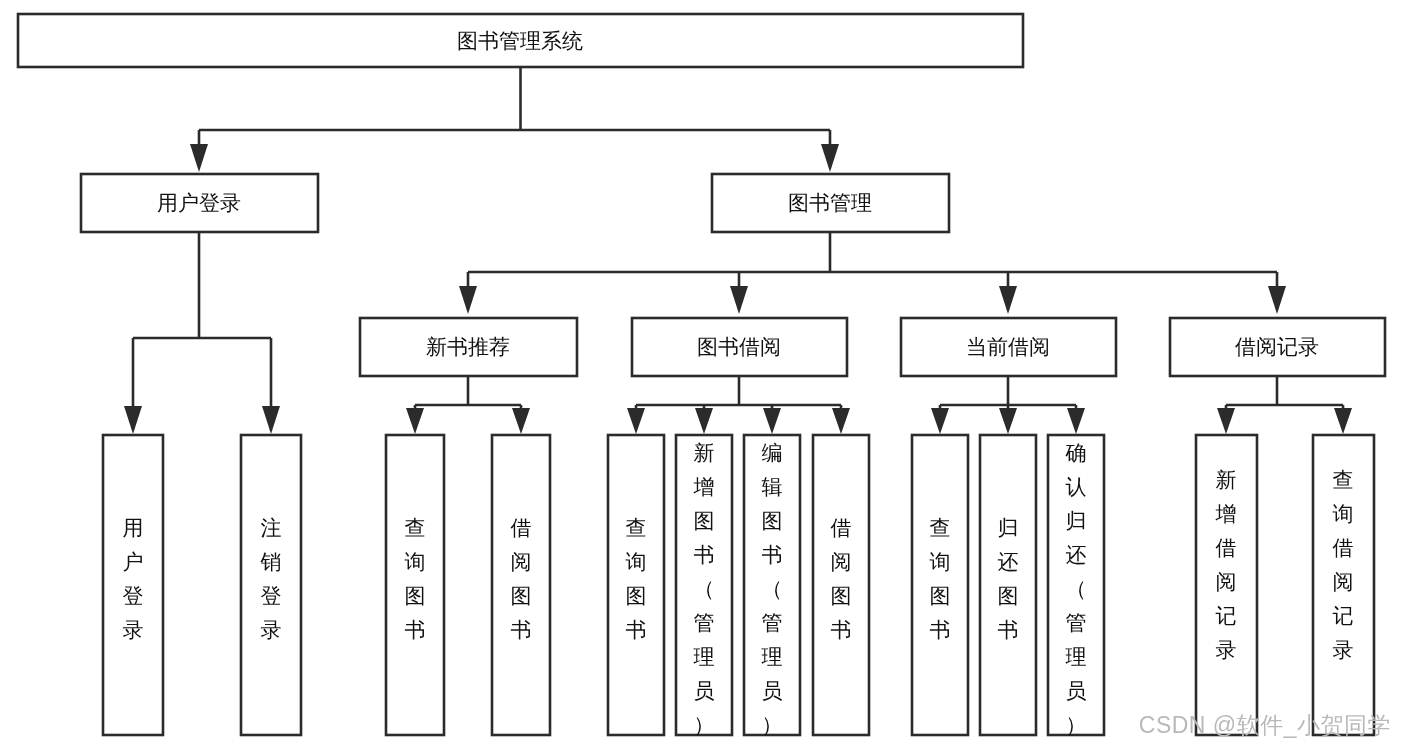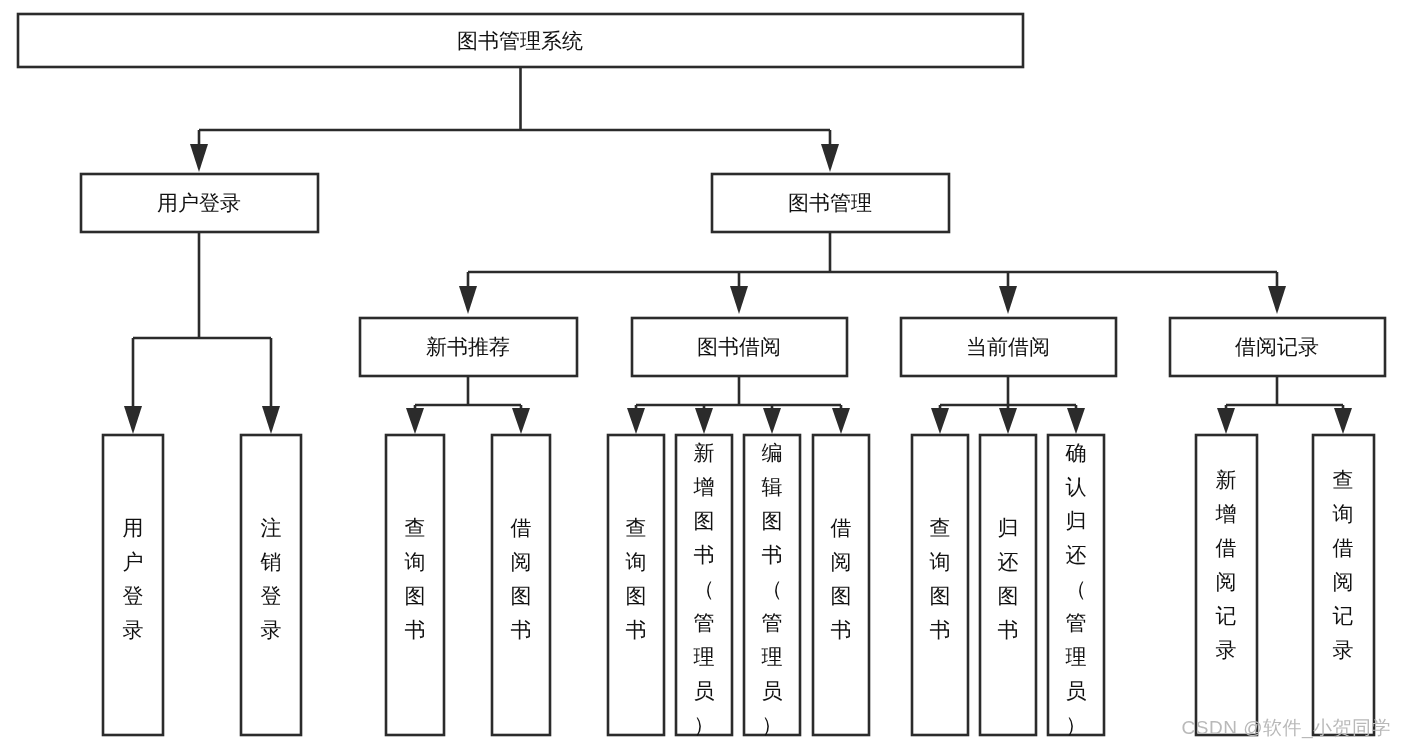--- a/index.html
+++ b/index.html
@@ -54,21 +54,21 @@
     font-family: "Liberation Sans", "DejaVu Sans", sans-serif;
     font-size: 21px;
     fill: #111111;
     text-anchor: middle;
   }
   .watermark {
     position: absolute;
     right: 14px;
     bottom: 6px;
     font-family: "Liberation Sans", "DejaVu Sans", sans-serif;
-    font-size: 19px;
+    font-size: 23px;
     color: #b9b9b9;
     white-space: nowrap;
     letter-spacing: 0.5px;
     pointer-events: none;
   }
 </style>
 </head>
 <body>
 
 <div id="diagram-root">

